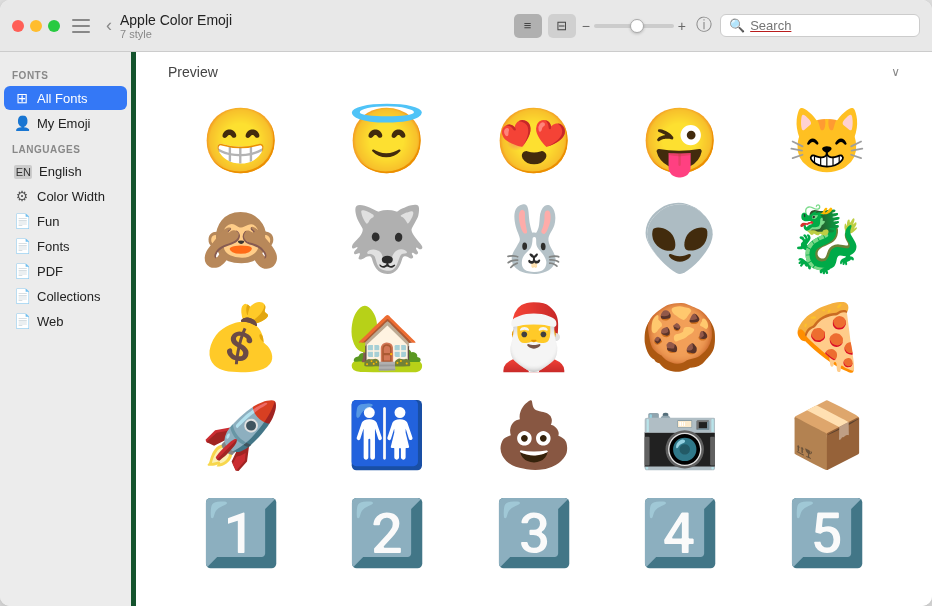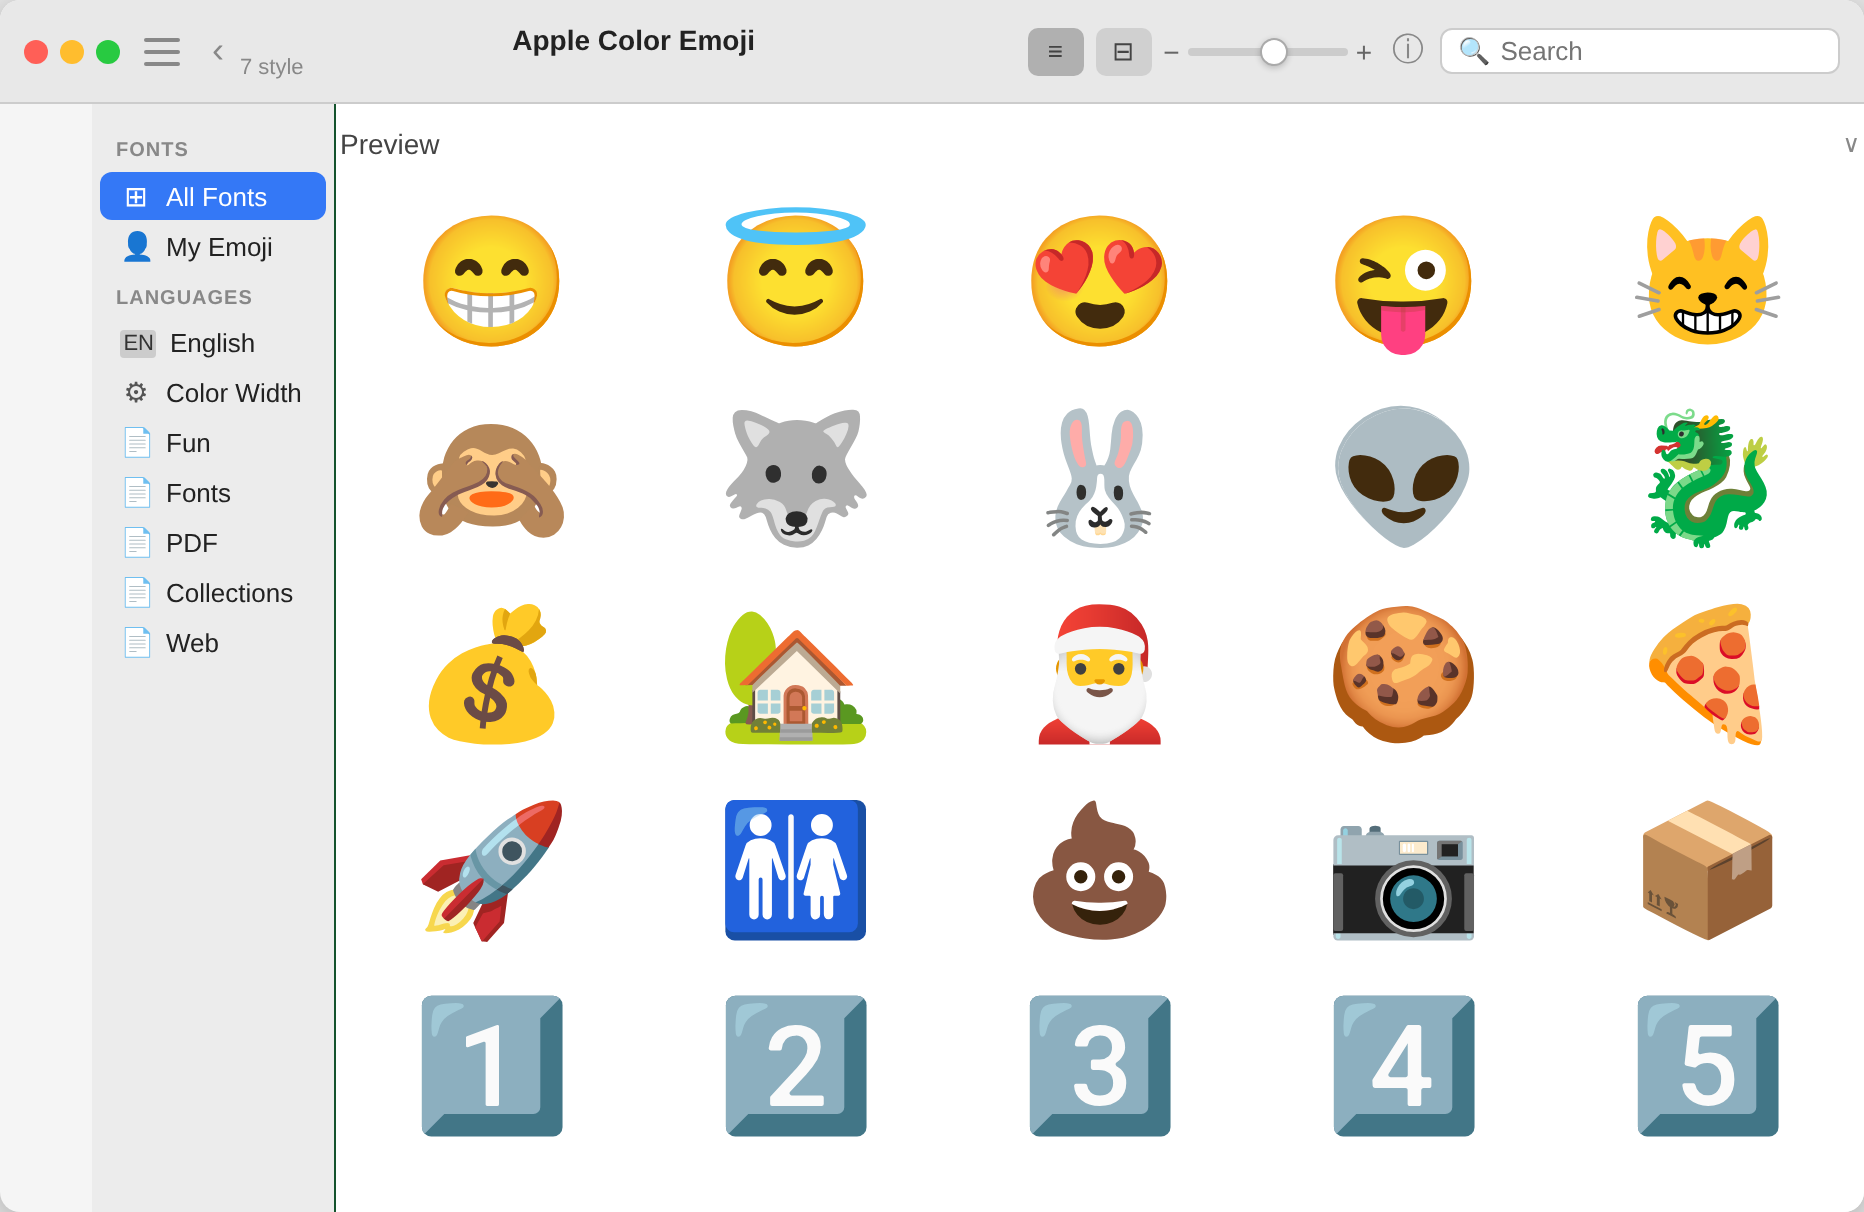--- a/index.html
+++ b/index.html
@@ -65,23 +65,22 @@
       font-size: 18px;
       cursor: pointer;
       user-select: none;
     }
     .font-title-area {
       margin-left: 8px;
       flex: 1;
     }
     .font-name {
       font-size: 14px;
-      font-weight: 700;
+      font-weight: 400;
       color: #222;
-      text-align: center;
     }
     .font-style {
       font-size: 11px;
       color: #888;
     }
     .toolbar-controls {
       display: flex;
       align-items: center;
       gap: 6px;
       margin-right: 8px;
@@ -143,34 +142,34 @@
       gap: 5px;
     }
     .search-icon { color: #aaa; font-size: 13px; }
     .search-input {
       border: none;
       outline: none;
       font-size: 13px;
       color: #b91c1c;
       background: transparent;
       width: 100%;
+      text-decoration: underline;
     }
     .main-content {
       display: flex;
       flex: 1;
       overflow: hidden;
     }
     .sidebar {
-      width: 122px;
+      width: 136px;
       background: #ececec;
-      border-right: 1px solid #14532d;
+      border-right: 5px solid #14532d;
       padding: 10px 0;
       flex-shrink: 0;
       overflow-y: auto;
-      margin-left: 46px;
     }
     .sidebar-section-label {
       font-size: 10px;
       font-weight: 700;
       color: #888;
       text-transform: uppercase;
       padding: 8px 12px 4px 12px;
       letter-spacing: 0.5px;
     }
     .sidebar-item {
@@ -193,21 +192,21 @@
       font-size: 14px;
       color: #555;
       width: 16px;
       text-align: center;
       flex-shrink: 0;
     }
     .main-panel {
       flex: 1;
       background: white;
       overflow-y: auto;
-      padding: 12px 2px;
+      padding: 12px 32px;
     }
     .preview-header {
       display: flex;
       justify-content: space-between;
       align-items: center;
       margin-bottom: 12px;
     }
     .preview-label {
       font-size: 14px;
       font-weight: 500;

